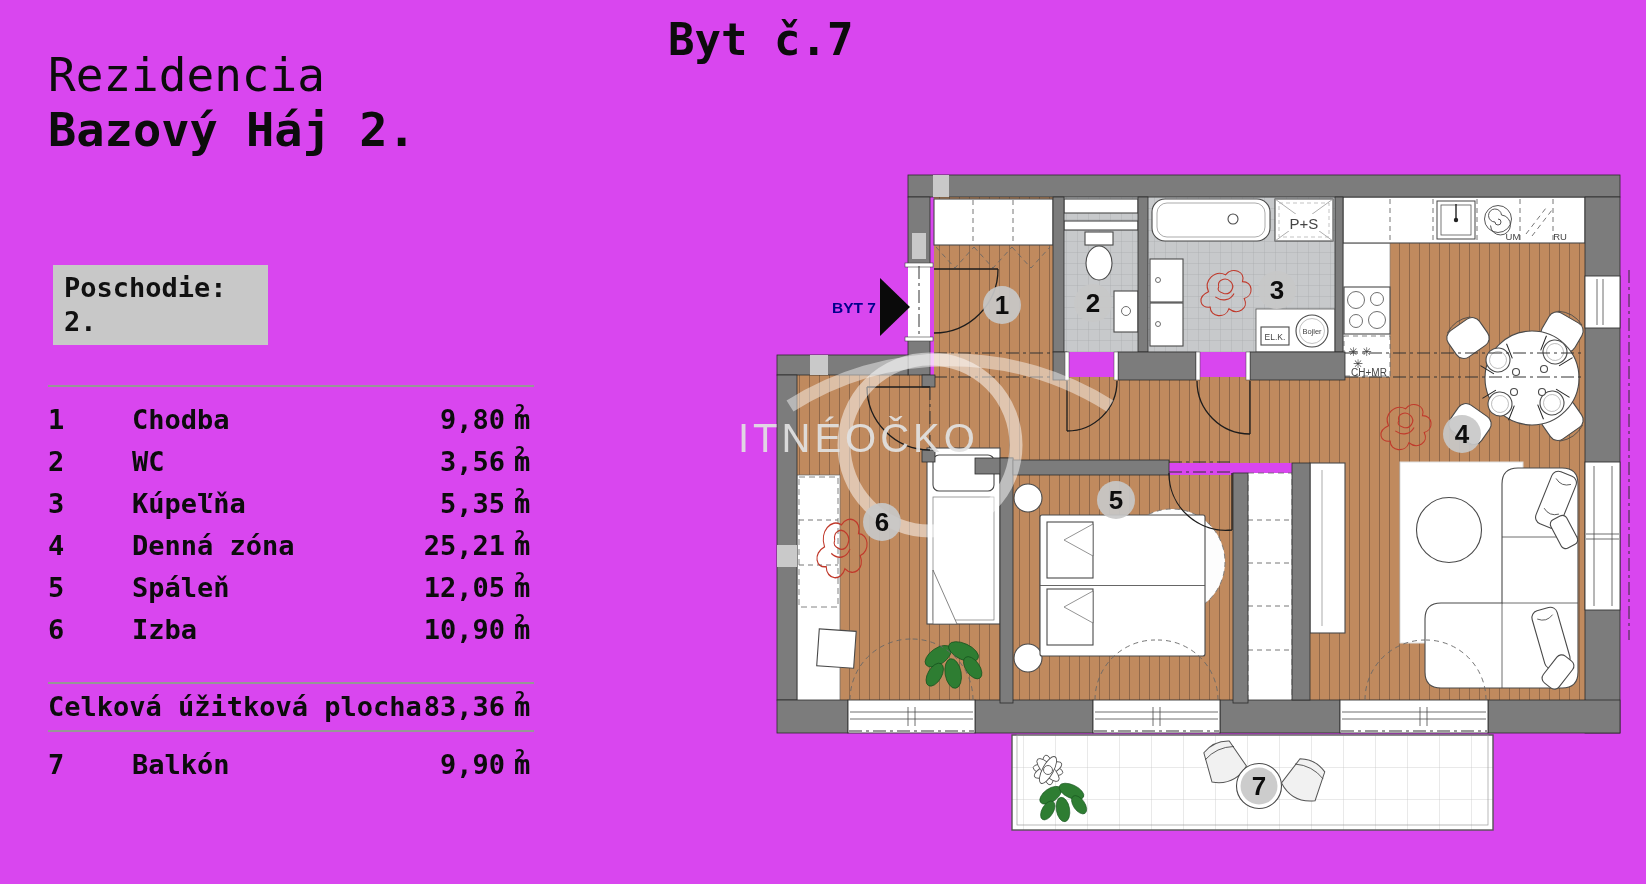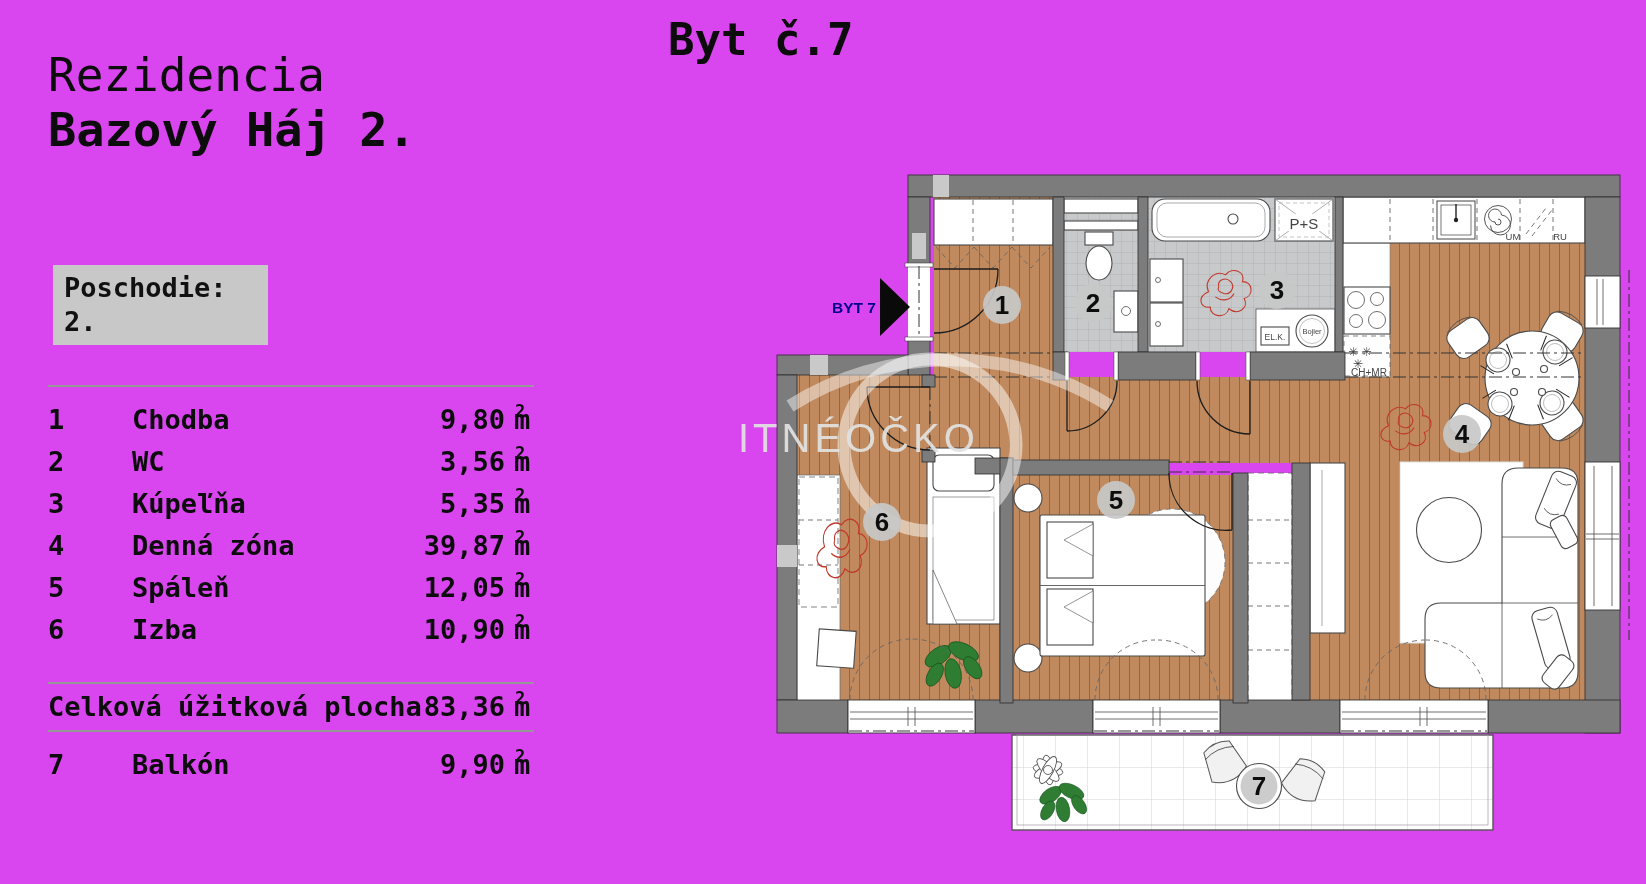--- a/index.html
+++ b/index.html
@@ -61,21 +61,21 @@
     </div>
     <div class="trow" style="top:483px">
       <span class="c-num">3</span>
       <span class="c-name">Kúpeľňa</span>
       <span class="c-area">5,35</span>
       <span class="c-unit"><span>m</span><sup>2</sup></span>
     </div>
     <div class="trow" style="top:525px">
       <span class="c-num">4</span>
       <span class="c-name">Denná zóna</span>
-      <span class="c-area">39,87</span>
+      <span class="c-area">25,21</span>
       <span class="c-unit"><span>m</span><sup>2</sup></span>
     </div>
     <div class="trow" style="top:567px">
       <span class="c-num">5</span>
       <span class="c-name">Spáleň</span>
       <span class="c-area">12,05</span>
       <span class="c-unit"><span>m</span><sup>2</sup></span>
     </div>
     <div class="trow" style="top:609px">
       <span class="c-num">6</span>

